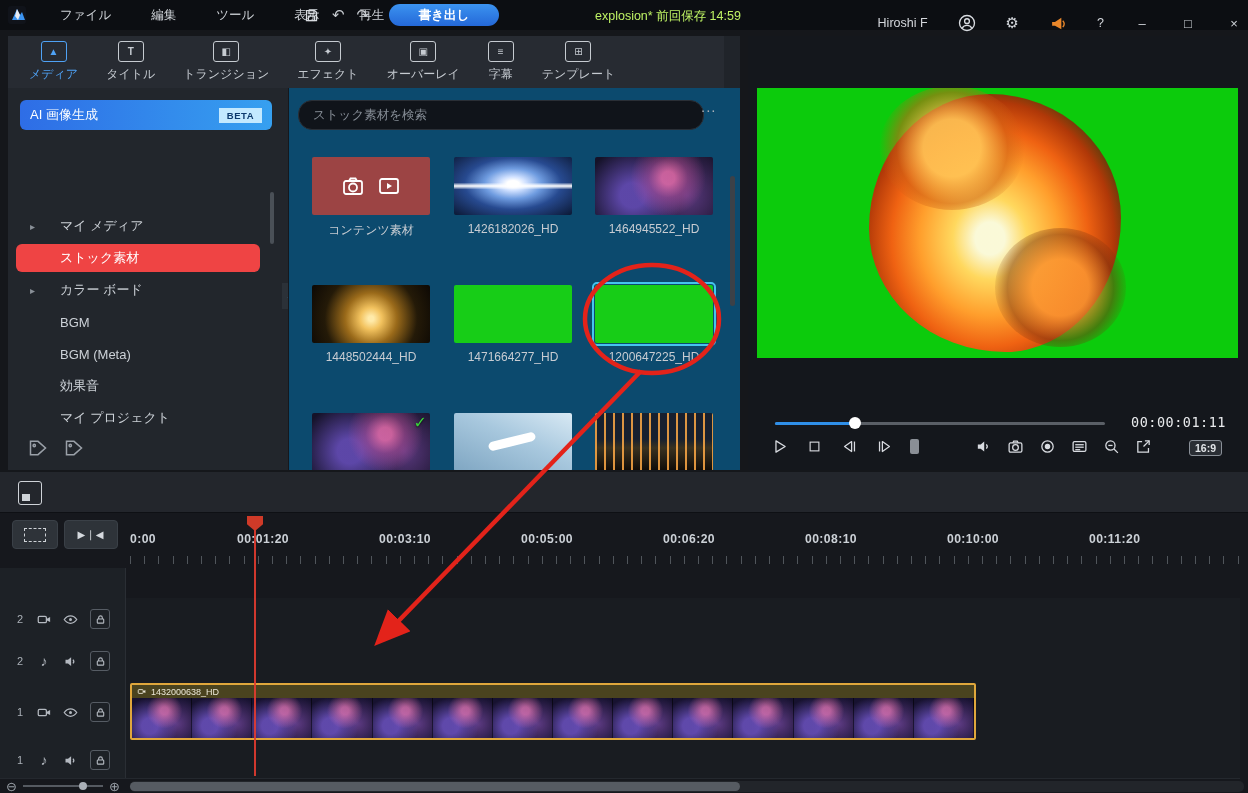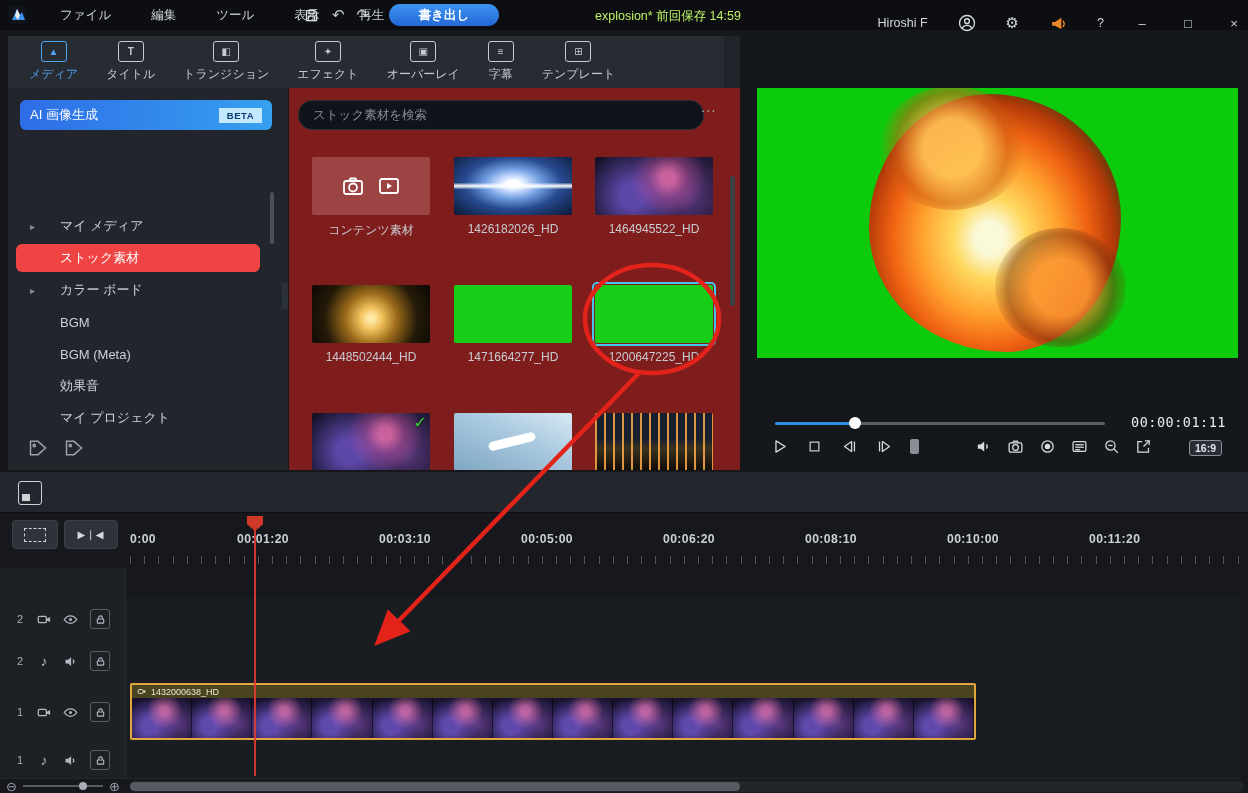--- a/index.html
+++ b/index.html
@@ -35,21 +35,21 @@
   .aibtn .badge{background:#c3e9ff;color:#0d3a6e;font-size:9.5px;font-weight:bold;border-radius:0;padding:2px 8px;letter-spacing:.5px}
   .navitem{position:absolute;left:8px;width:244px;height:28px;display:flex;align-items:center;font-size:13px;color:#ccd1d7;border-radius:6px;cursor:pointer}
   .navitem .txt{margin-left:44px}
   .navitem.expandable::before{content:"▸";position:absolute;left:14px;font-size:10px;color:#8a9098}
   .navitem.selected{background:#ef4444;color:#fff}
   .vscroll{position:absolute;left:262px;top:104px;width:4px;height:52px;background:#4a5057;border-radius:2px}
   .tags{position:absolute;left:20px;bottom:12px;display:flex;gap:16px}
   .collapser{position:absolute;left:274px;top:247px;width:15px;height:26px;background:#2b3138;border-radius:0 4px 4px 0;
     color:#4aa0e8;font-size:13px;display:flex;align-items:center;justify-content:center;cursor:pointer}
   
-  .libarea{position:absolute;left:280px;top:52px;right:0;bottom:0;background:#7f1d1d;border-left:1px solid #15181d}
+  .libarea{position:absolute;left:280px;top:52px;right:0;bottom:0;background:#0c4a6e;border-left:1px solid #15181d}
   .search{position:absolute;left:9px;top:12px;width:376px;height:28px;border-radius:14px;border:1px solid #2a2f36;
     background:#10141a;color:#d5d9de;padding:0 14px;font-size:12.5px;font-family:inherit;outline:none}
   .search::placeholder{color:#858c95}
   .morebtn{position:absolute;left:412px;top:10px;font-size:15px;letter-spacing:1px;color:#aab0b7;cursor:pointer}
   .gitem{position:absolute;width:118px;cursor:pointer}
   .gthumb{width:118px;height:58px;border-radius:2px;position:relative;overflow:hidden;display:flex;align-items:center;justify-content:center;gap:12px}
   .gitem.sel .gthumb{outline:2px solid #45c4ee;outline-offset:1px}
   .glabel{margin-top:7px;text-align:center;font-size:12px;color:#c8ccd2;white-space:nowrap}
   .t-content{background:#9c4444}
   .t-flare{background:

